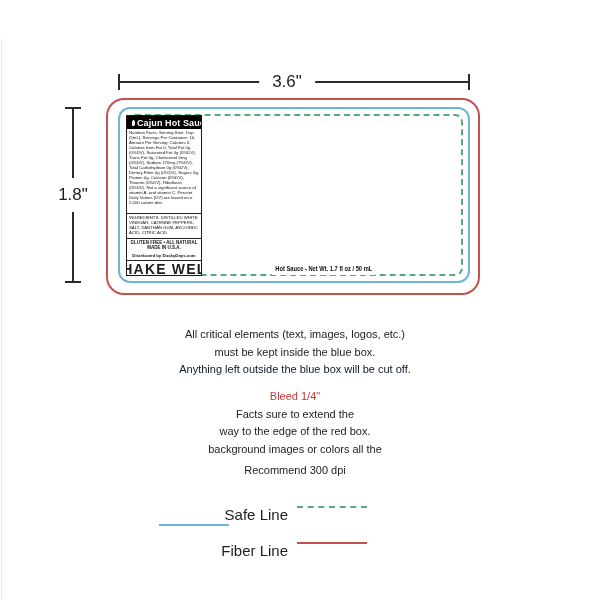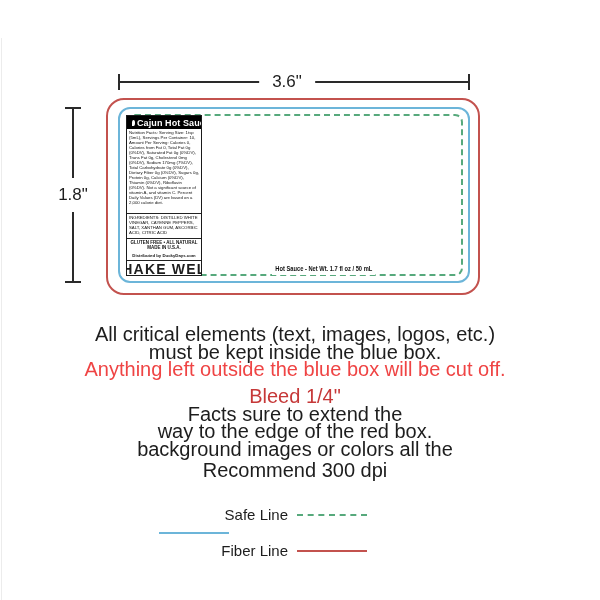--- a/index.html
+++ b/index.html
@@ -52,30 +52,30 @@
   .sec-distrib{flex:0 0 9px;border-bottom:1px solid #222;overflow:hidden;}
   .sec-distrib .tiny{font-weight:bold;text-align:center;}
   .sec-shake{flex:1 1 auto;display:flex;align-items:center;justify-content:center;
     font-weight:bold;font-size:14px;letter-spacing:1.2px;white-space:nowrap;}
 
   .net-weight{position:absolute;left:272px;top:264px;z-index:4;background:#fff;
     font-weight:bold;font-size:7px;white-space:nowrap;padding:1px 4px 3px 4px;
     transform:scaleX(.82);transform-origin:0 0;color:#111;}
 
   
-  .txt-center{position:absolute;left:0;width:590px;text-align:center;font-size:20px;line-height:17.6px;}
+  .txt-center{position:absolute;left:0;width:590px;text-align:center;font-size:11px;line-height:17.6px;}
   .block-critical{top:326px;}
-  .blue-text{color:#ef4444;}
+  .blue-text{color:#0f172a;}
   .block-bleed{top:388px;}
   .red-text{color:#C63838;}
   .block-dpi{top:462px;}
 
   
   .legend{position:absolute;left:150px;top:506px;width:230px;}
-  .legend-row{display:flex;align-items:center;height:18px;}
+  .legend-row{display:flex;height:18px;}
   .legend-label{width:138px;text-align:right;font-size:15px;line-height:18px;}
   .legend-sample{width:70px;height:0;margin-left:9px;}
   .sample-safe{border-top:2px dashed #57A97C;}
   .sample-print{border-top:2px solid #6CB5D9;}
   .sample-bleed{border-top:2px solid #C3524E;}
 </style>
 </head>
 <body>
 
 <div class="edge-line" data-name="screen-edge-artifact"></div>

